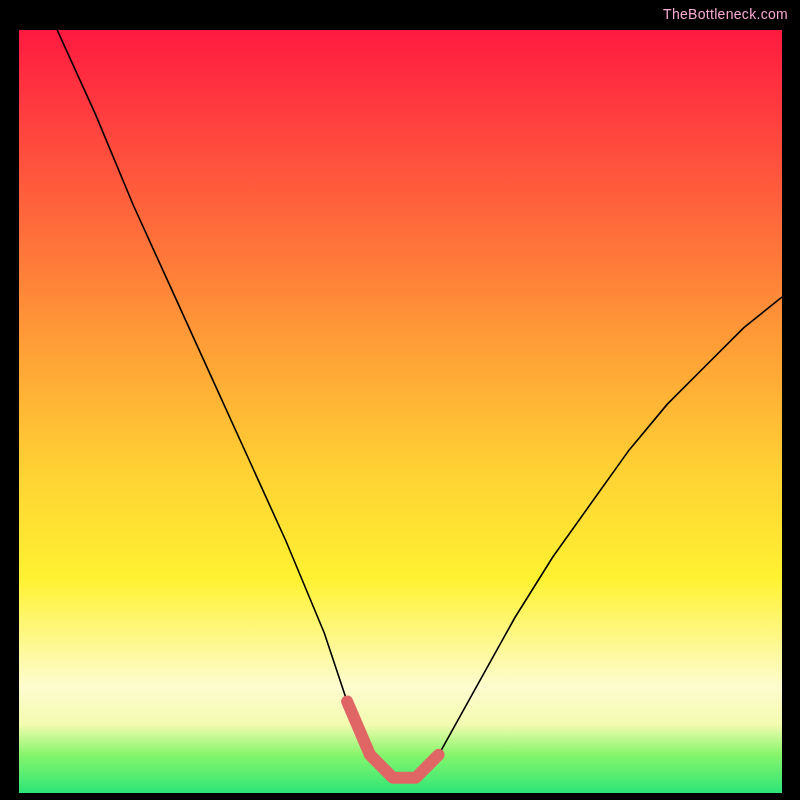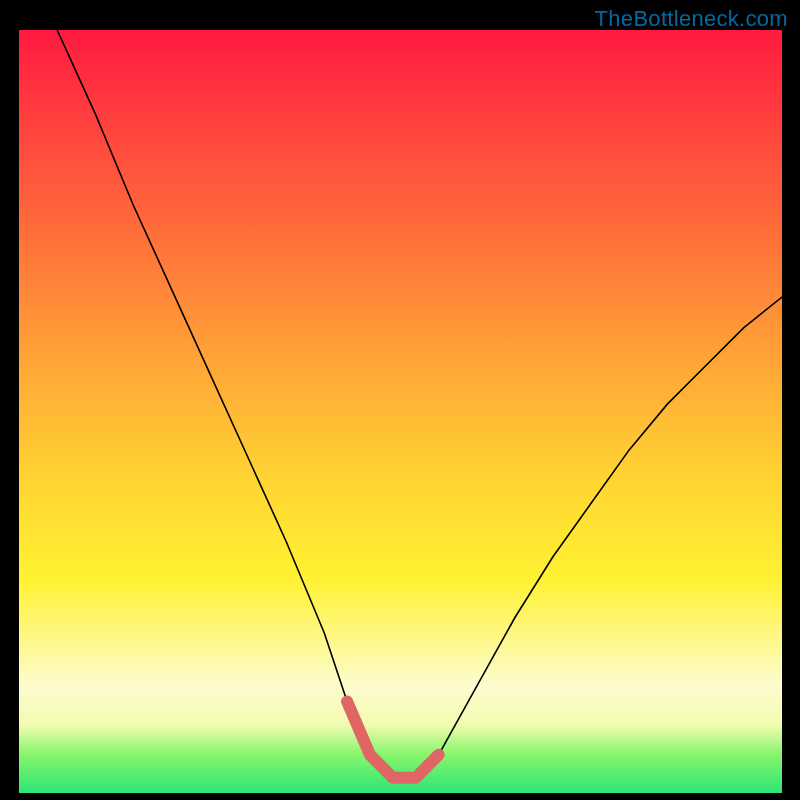--- a/index.html
+++ b/index.html
@@ -14,22 +14,22 @@
   .frame {
     position: relative;
     width: 800px;
     height: 800px;
     background: #000000;
   }
   .watermark {
     position: absolute;
     top: 6px;
     right: 12px;
-    color: #0369a1;
-    font-size: 22px;
+    color: #f9a8d4;
+    font-size: 14px;
     letter-spacing: 0.3px;
     font-weight: 500;
     z-index: 3;
   }
   
   .plot-area {
     position: absolute;
     left: 19px;
     top: 30px;
     width: 763px;

